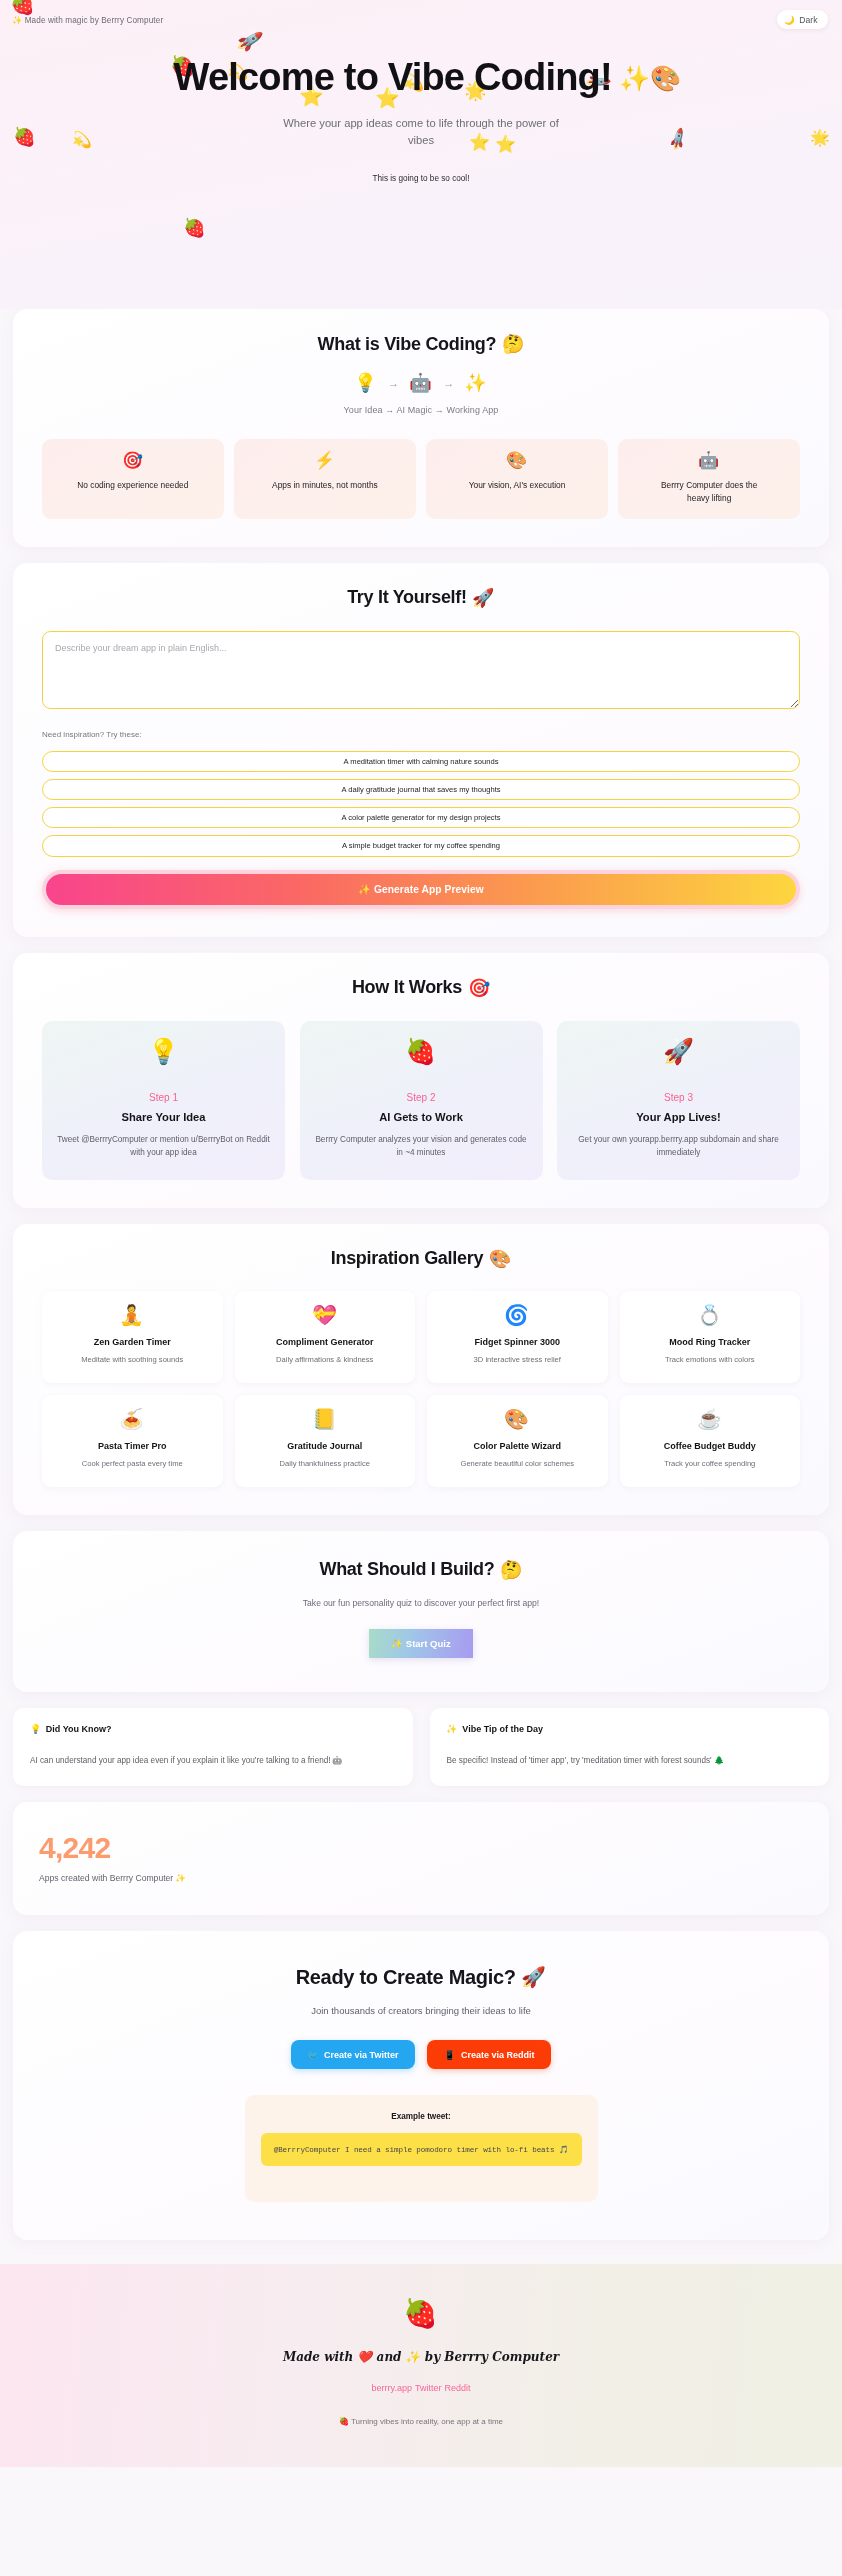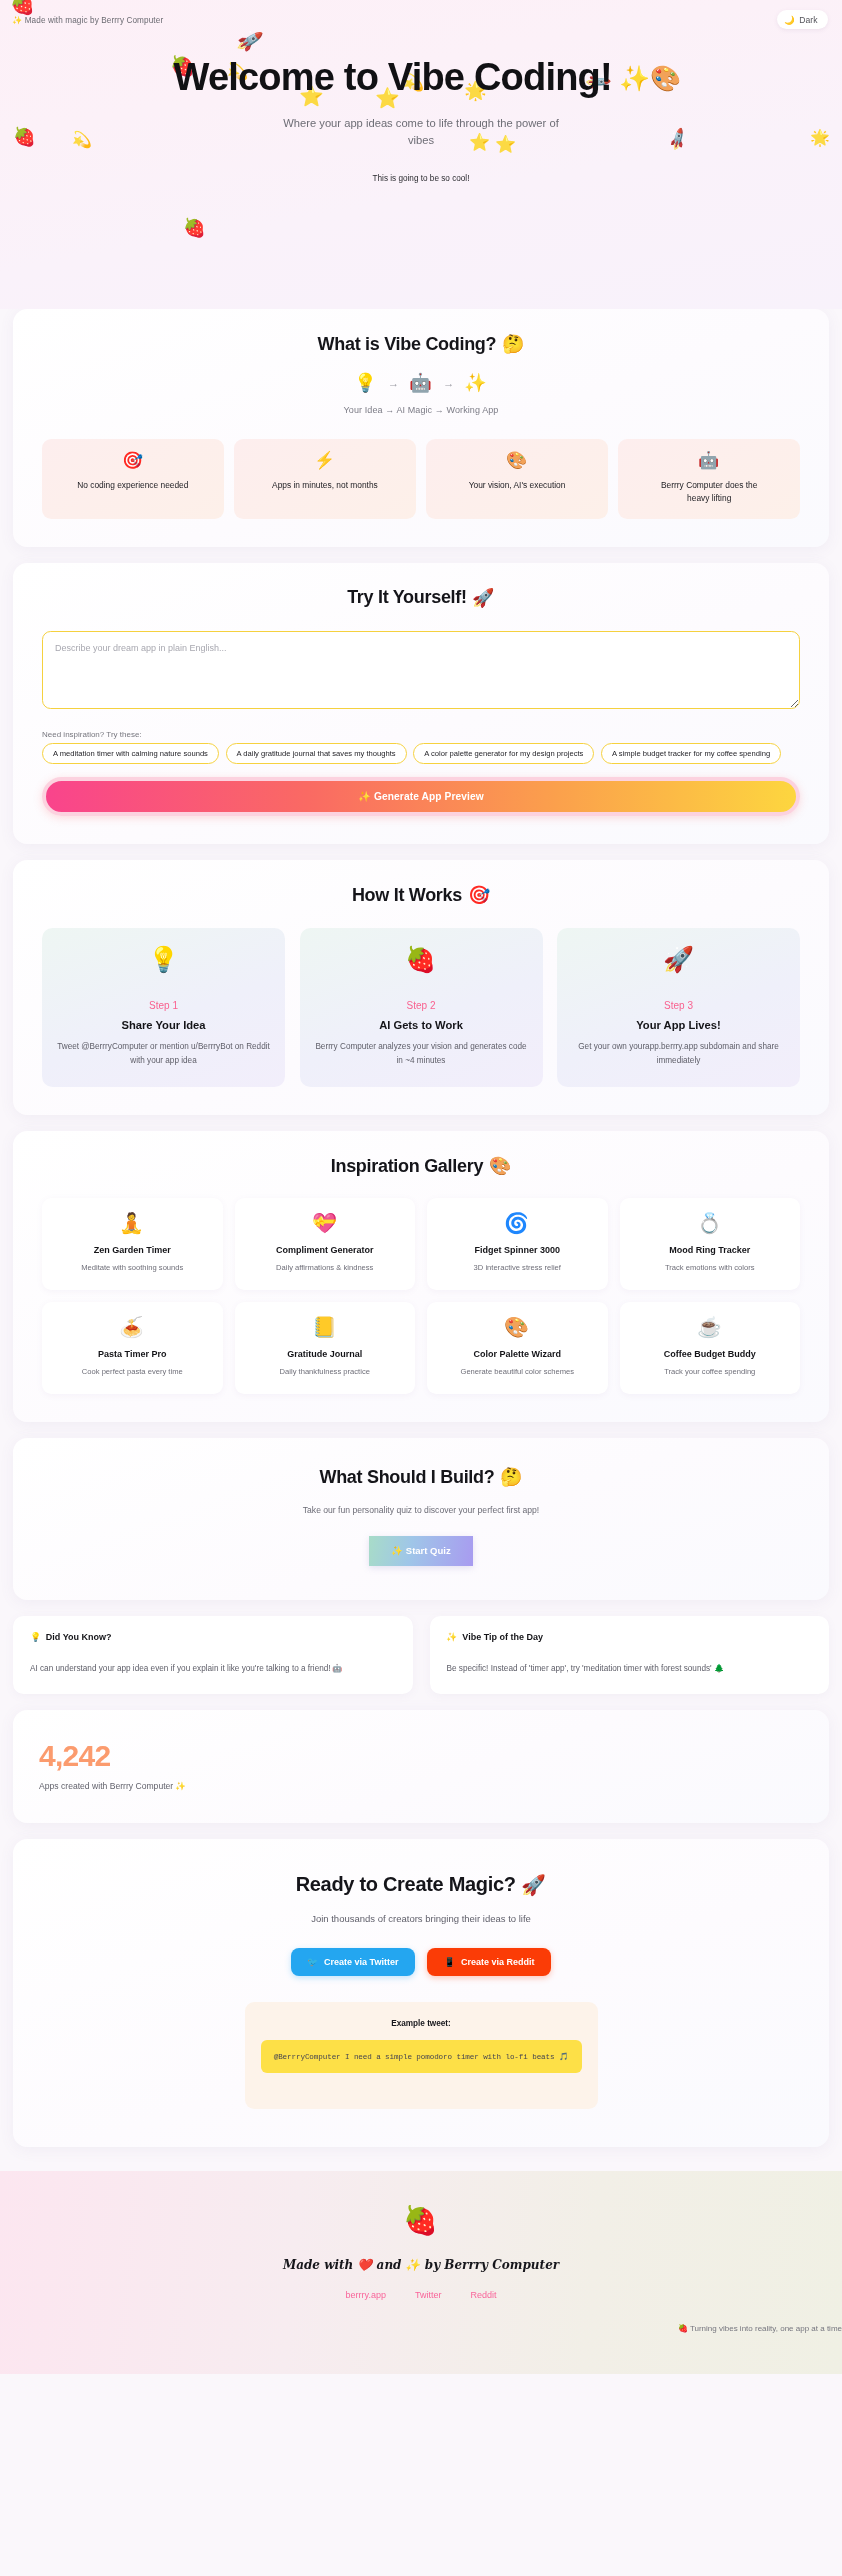--- a/index.html
+++ b/index.html
@@ -89,21 +89,21 @@
   
   .try-box {
     width: 100%; height: 78px; margin-top: 18.4px;
     border: 1.3px solid #f5d13f; border-radius: 8.6px;
     background: #ffffff; padding: 10.5px 12px;
     font-size: 9px; color: #1c1c20; resize: vertical;
     font-family: "Liberation Sans", sans-serif; outline: none;
   }
   .try-box::placeholder { color: #a8a8b0; }
   .inspo-label { margin-top: 18.4px; font-size: 8px; color: #77777f; }
-  .chips { display: flex; flex-wrap: wrap; gap: 6.6px; margin-top: 4px; }
+  .chips { display: flex; flex-wrap: wrap; gap: 6.6px; margin-top: 12px; flex-direction: column; }
   .chip {
     border: 1.3px solid #f6d23f; border-radius: 13px;
     background: #ffffff; padding: 5.3px 10px;
     font-size: 7.6px; color: #1e1e23; cursor: pointer;
     font-family: "Liberation Sans", sans-serif;
   }
   .gen-btn {
     display: block; width: 100%; margin-top: 13px;
     border: 4px solid #fcd2df; border-radius: 20px;
     background: linear-gradient(90deg,#f9448c 0%, #fa6a63 35%, #fba04c 68%, #fdd63f 100%);
@@ -190,23 +190,23 @@
   .footer {
     margin-top: 24px;
     background: linear-gradient(95deg,#fce6f0 0%, #f7ecf0 35%, #f2efe7 70%, #f0f0e4 100%);
     text-align: center; padding: 36px 0 41px;
   }
   .footer .berry { font-size: 28px; line-height: 1; }
   .footer .made {
     margin-top: 22.4px; font-size: 12px; color: #16161b;
     font-family: "DejaVu Serif", serif; font-style: italic; font-weight: 700;
   }
-  .flinks { margin-top: 18.4px; display: flex; justify-content: center; gap: 29px; align-items: flex-end; }
+  .flinks { margin-top: 18.4px; display: flex; justify-content: center; gap: 3px; align-items: flex-end; }
   .flinks a { color: #f9659a; font-size: 9px; text-decoration: none; cursor: pointer; }
-  .ftag { margin-top: 24px; font-size: 8px; color: #76767f; text-align: right; }
+  .ftag { margin-top: 24px; font-size: 8px; color: #76767f; }
 </style>
 </head>
 <body>
 
 <div class="page">
 
   <section class="hero">
     <span class="deco" style="left:10.5px;top:-8px;font-size:20px">🍓</span>
     <span class="deco" style="left:238px;top:29px;font-size:20px;transform:rotate(12deg)">🚀</span>
     <span class="deco" style="left:170px;top:54px;font-size:20px">🍓</span>

